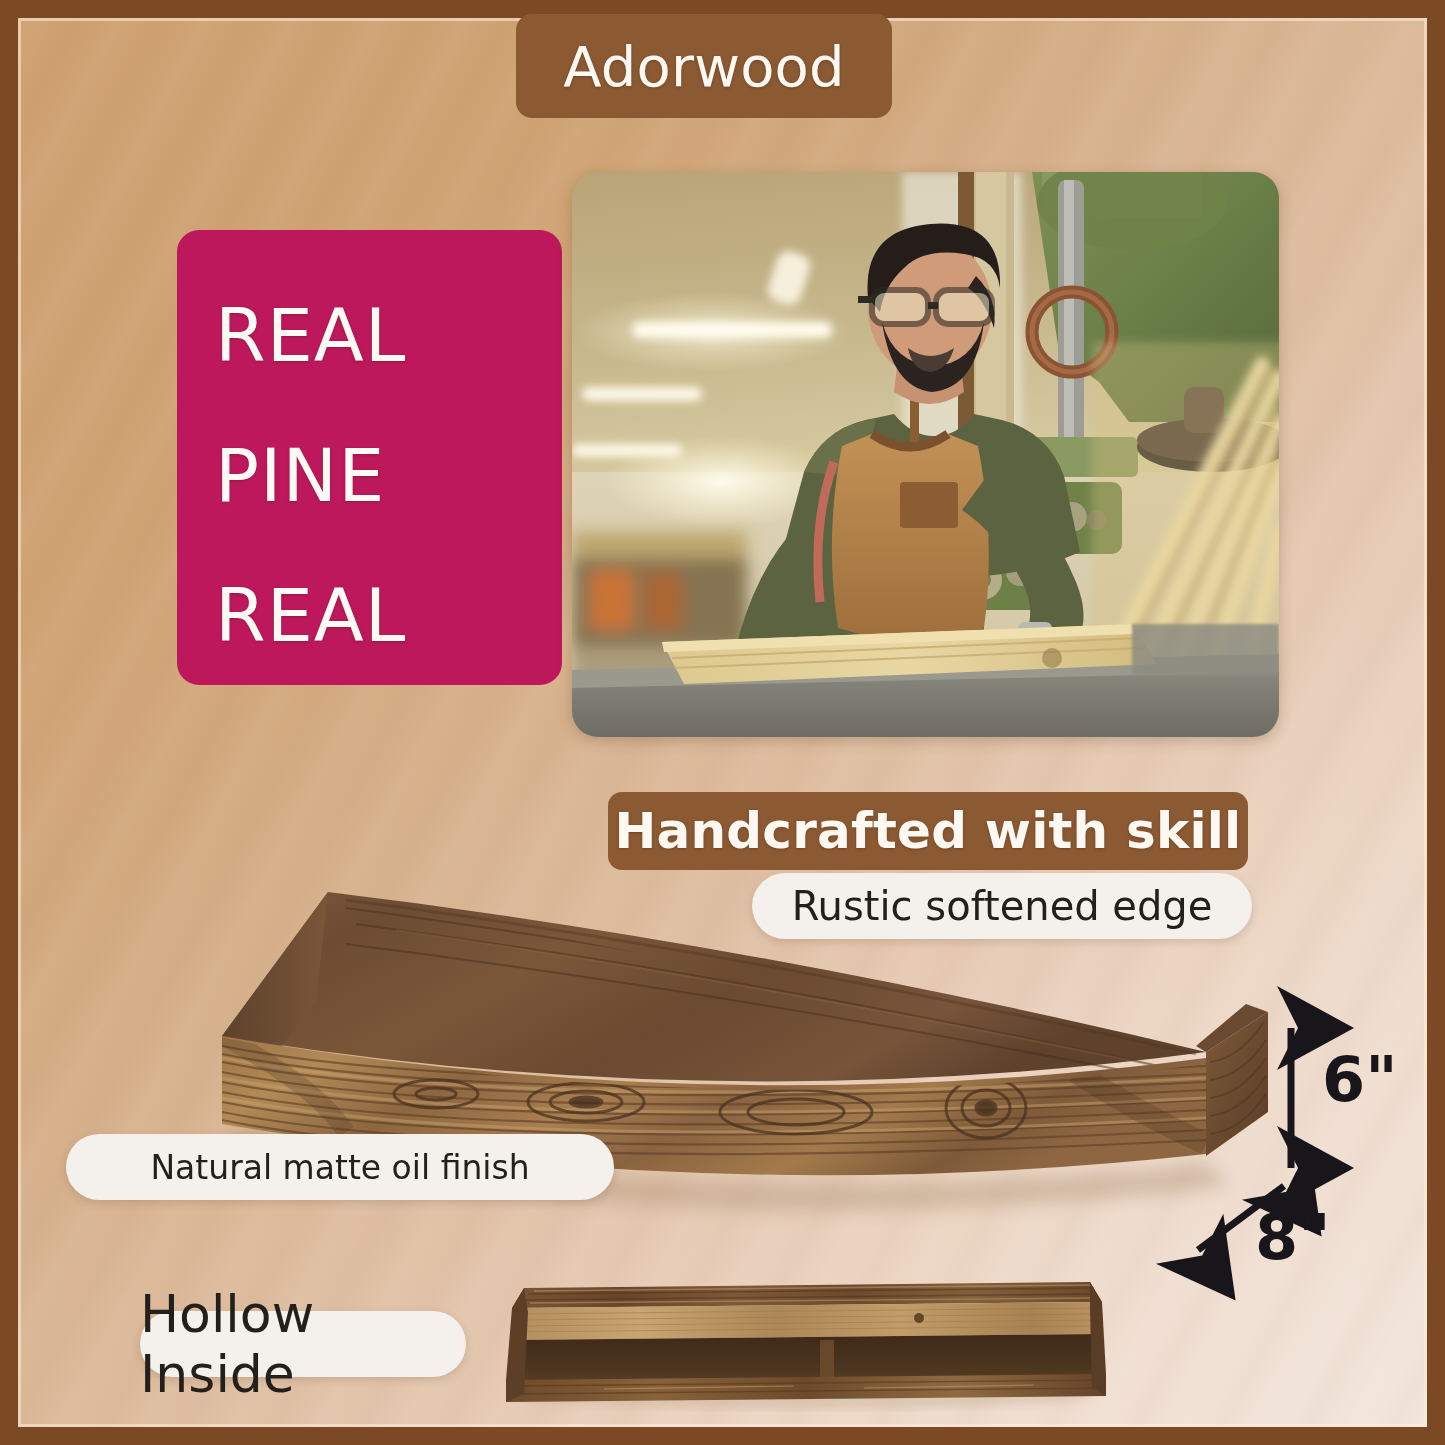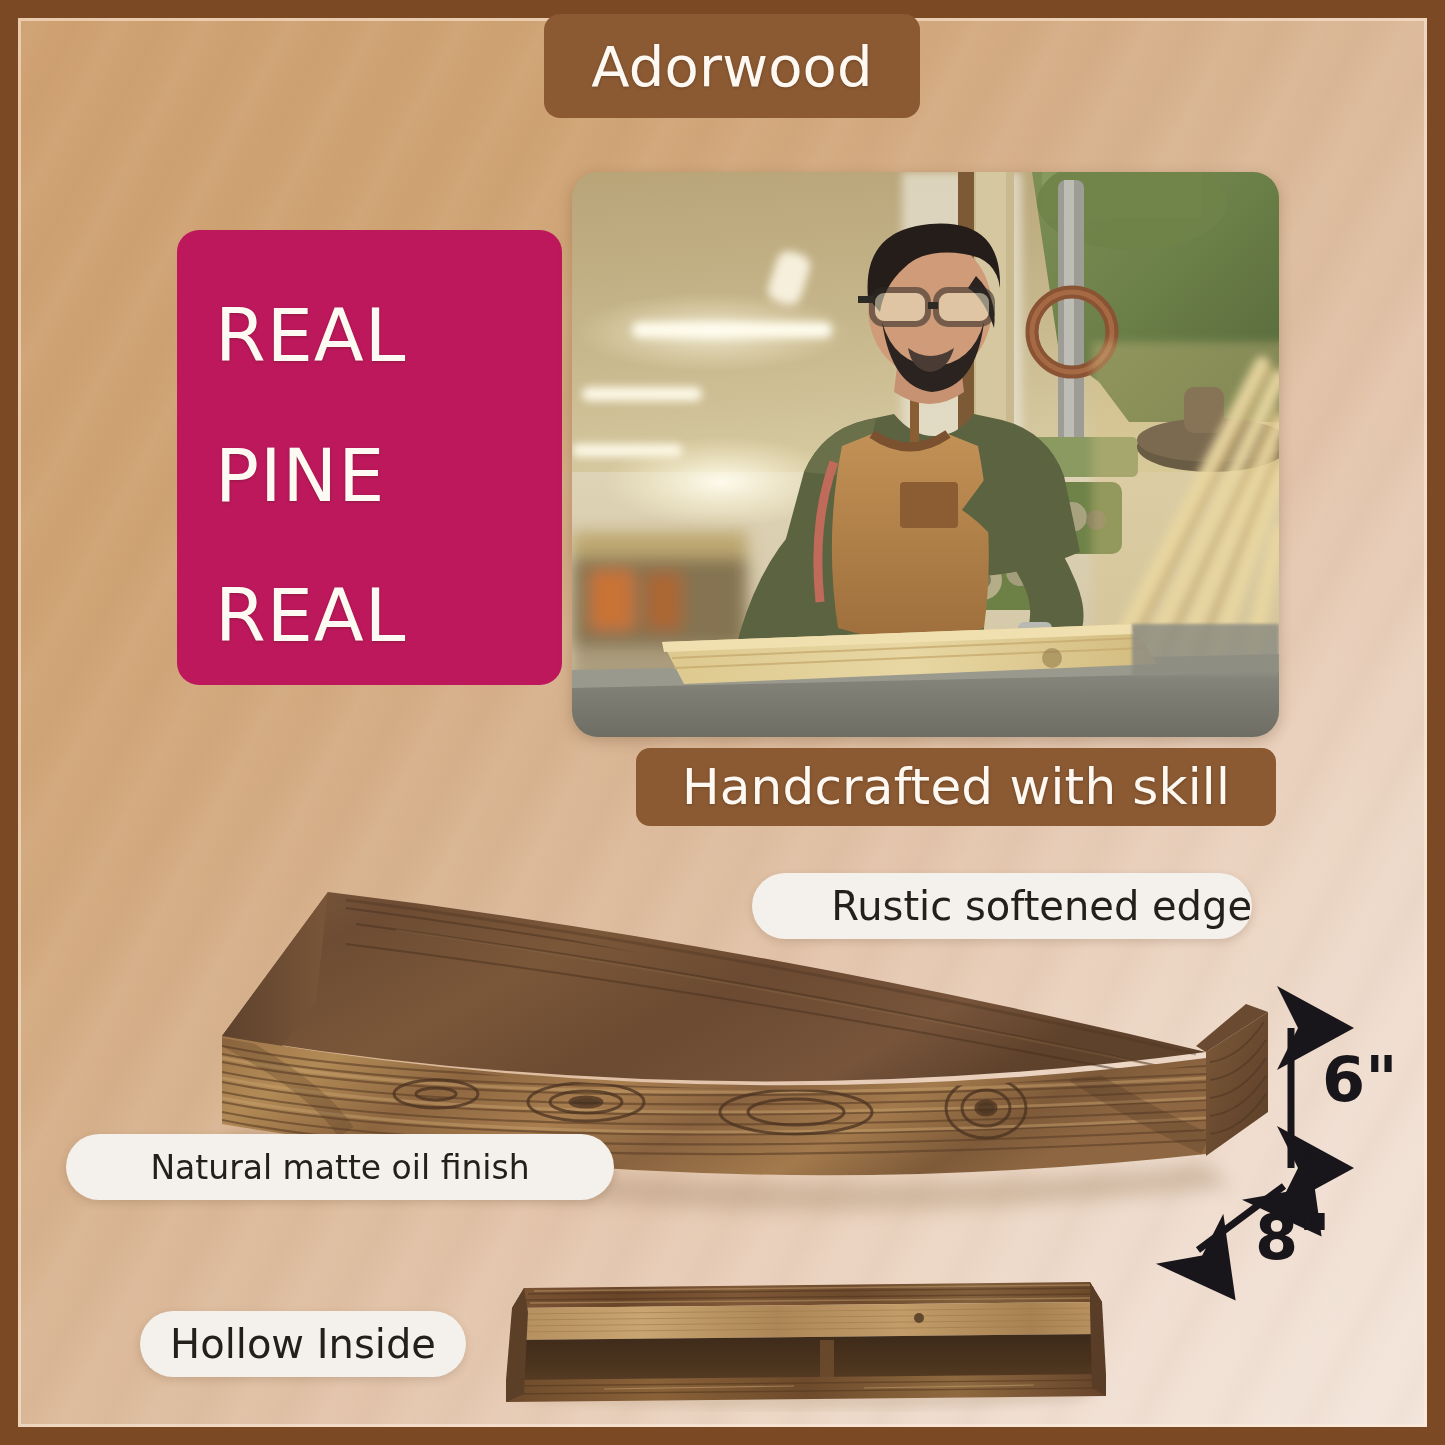--- a/index.html
+++ b/index.html
@@ -60,21 +60,20 @@
     position: absolute;
     background: #8b5a33;
     color: #fdf8f2;
     display: flex;
     align-items: center;
     justify-content: center;
     border-radius: 18px;
     box-sizing: border-box;
     text-shadow: 0 1px 3px rgba(60,30,10,.35);
     letter-spacing: .2px;
-    margin-left: 28px;
   }
   .chip-white {
     position: absolute;
     background: #f4f1ec;
     color: #231f1c;
     display: flex;
     align-items: center;
     justify-content: center;
     border-radius: 34px;
     box-sizing: border-box;
@@ -117,43 +116,42 @@
     width: 707px; height: 565px;
     border-radius: 26px;
     overflow: hidden;
     background: #b9a77d;
     box-shadow: 0 4px 14px rgba(80,50,25,.25);
   }
   #workshop-photo svg { display: block; width: 100%; height: 100%; }
 
   
   #handcrafted-caption {
-    left: 608px; top: 748px;
+    left: 608px; top: 792px;
     width: 640px; height: 78px;
     border-radius: 14px;
     font-size: 50px;
-    font-weight: 400;
+    font-weight: 700;
   }
 
   
   #chip-rustic {
     left: 752px; top: 873px;
     width: 500px; height: 66px;
     font-size: 40px;
-    justify-content: flex-end;
   }
   #chip-oilfinish {
     left: 66px; top: 1134px;
     width: 548px; height: 66px;
     font-size: 33px;
   }
   #chip-hollow {
     left: 140px; top: 1311px;
     width: 326px; height: 66px;
-    font-size: 40px;
+    font-size: 52px;
   }
 
   
   #beam-hero {
     position: absolute;
     left: 196px; top: 886px;
     width: 1075px; height: 356px;
   }
   #beam-hero svg { display:block; width:100%; height:100%; }
 

